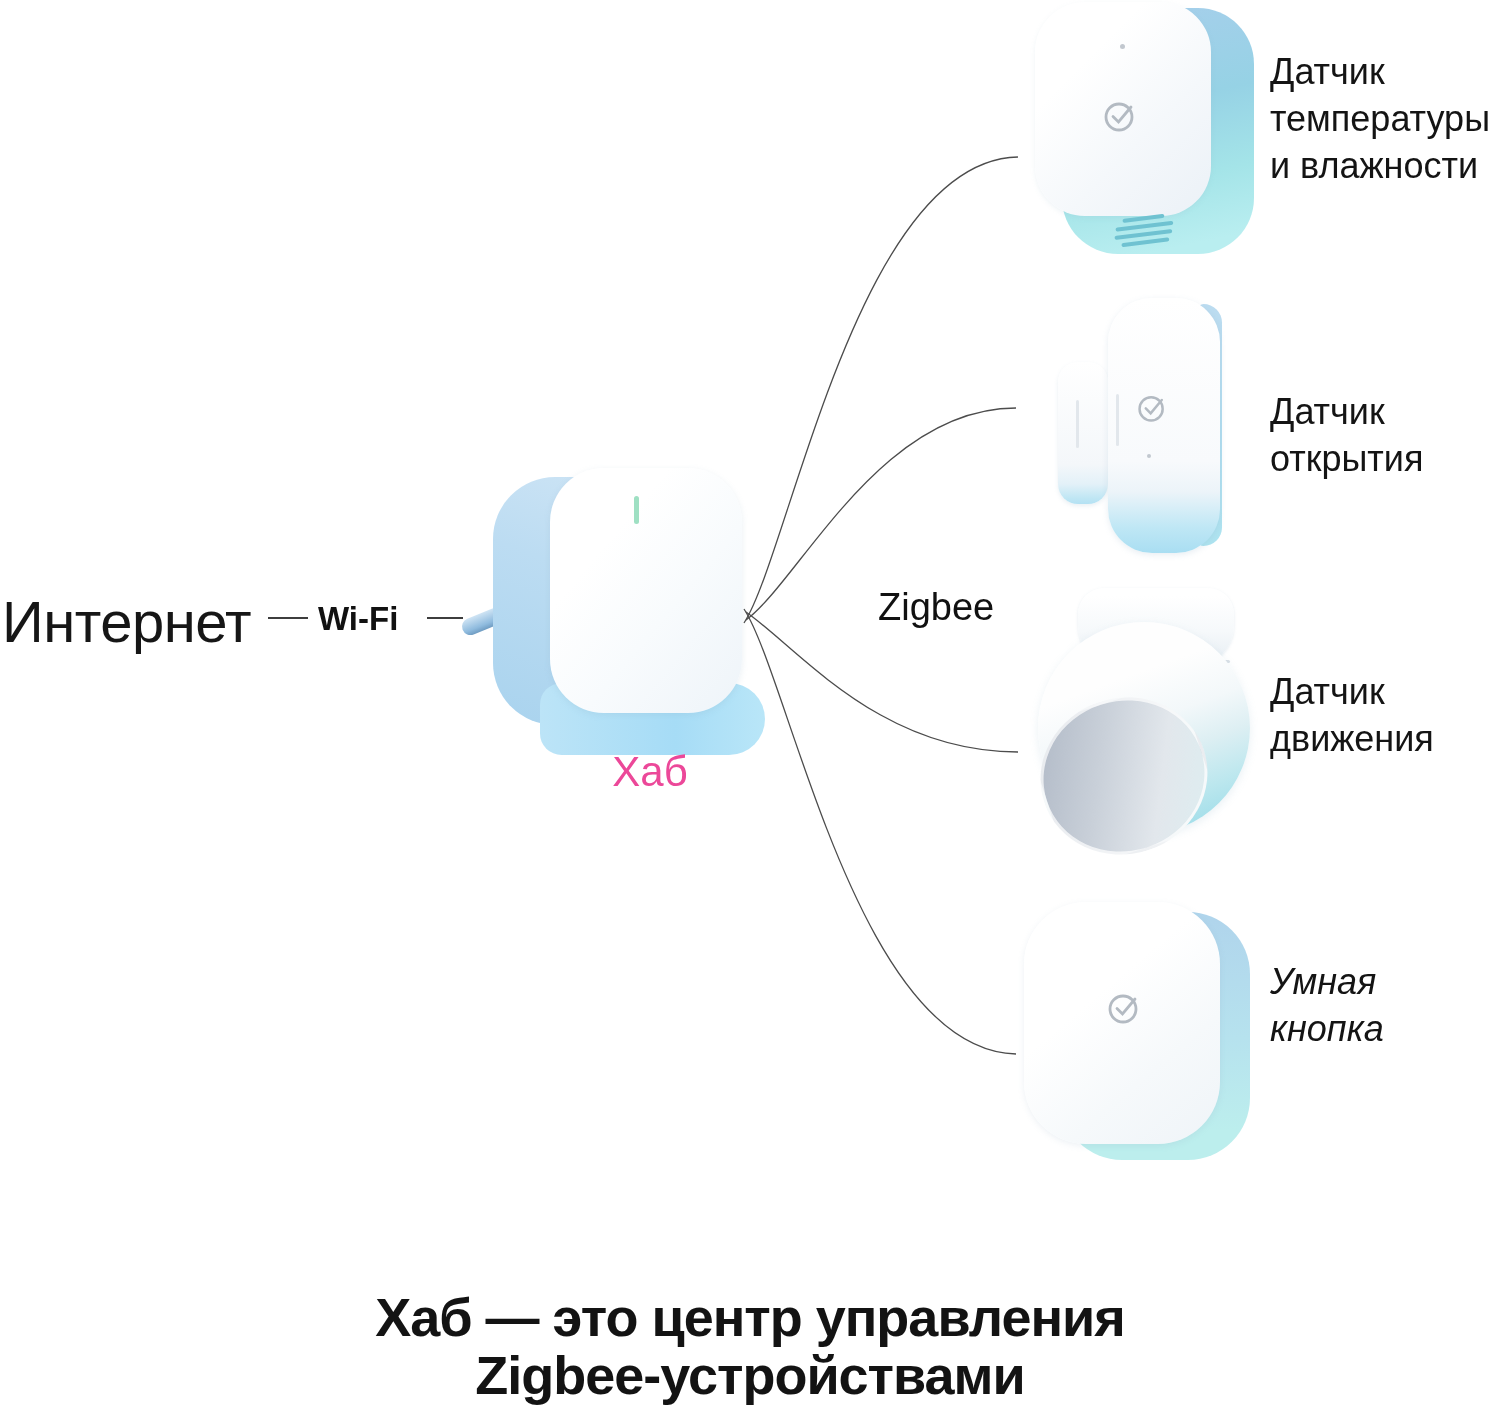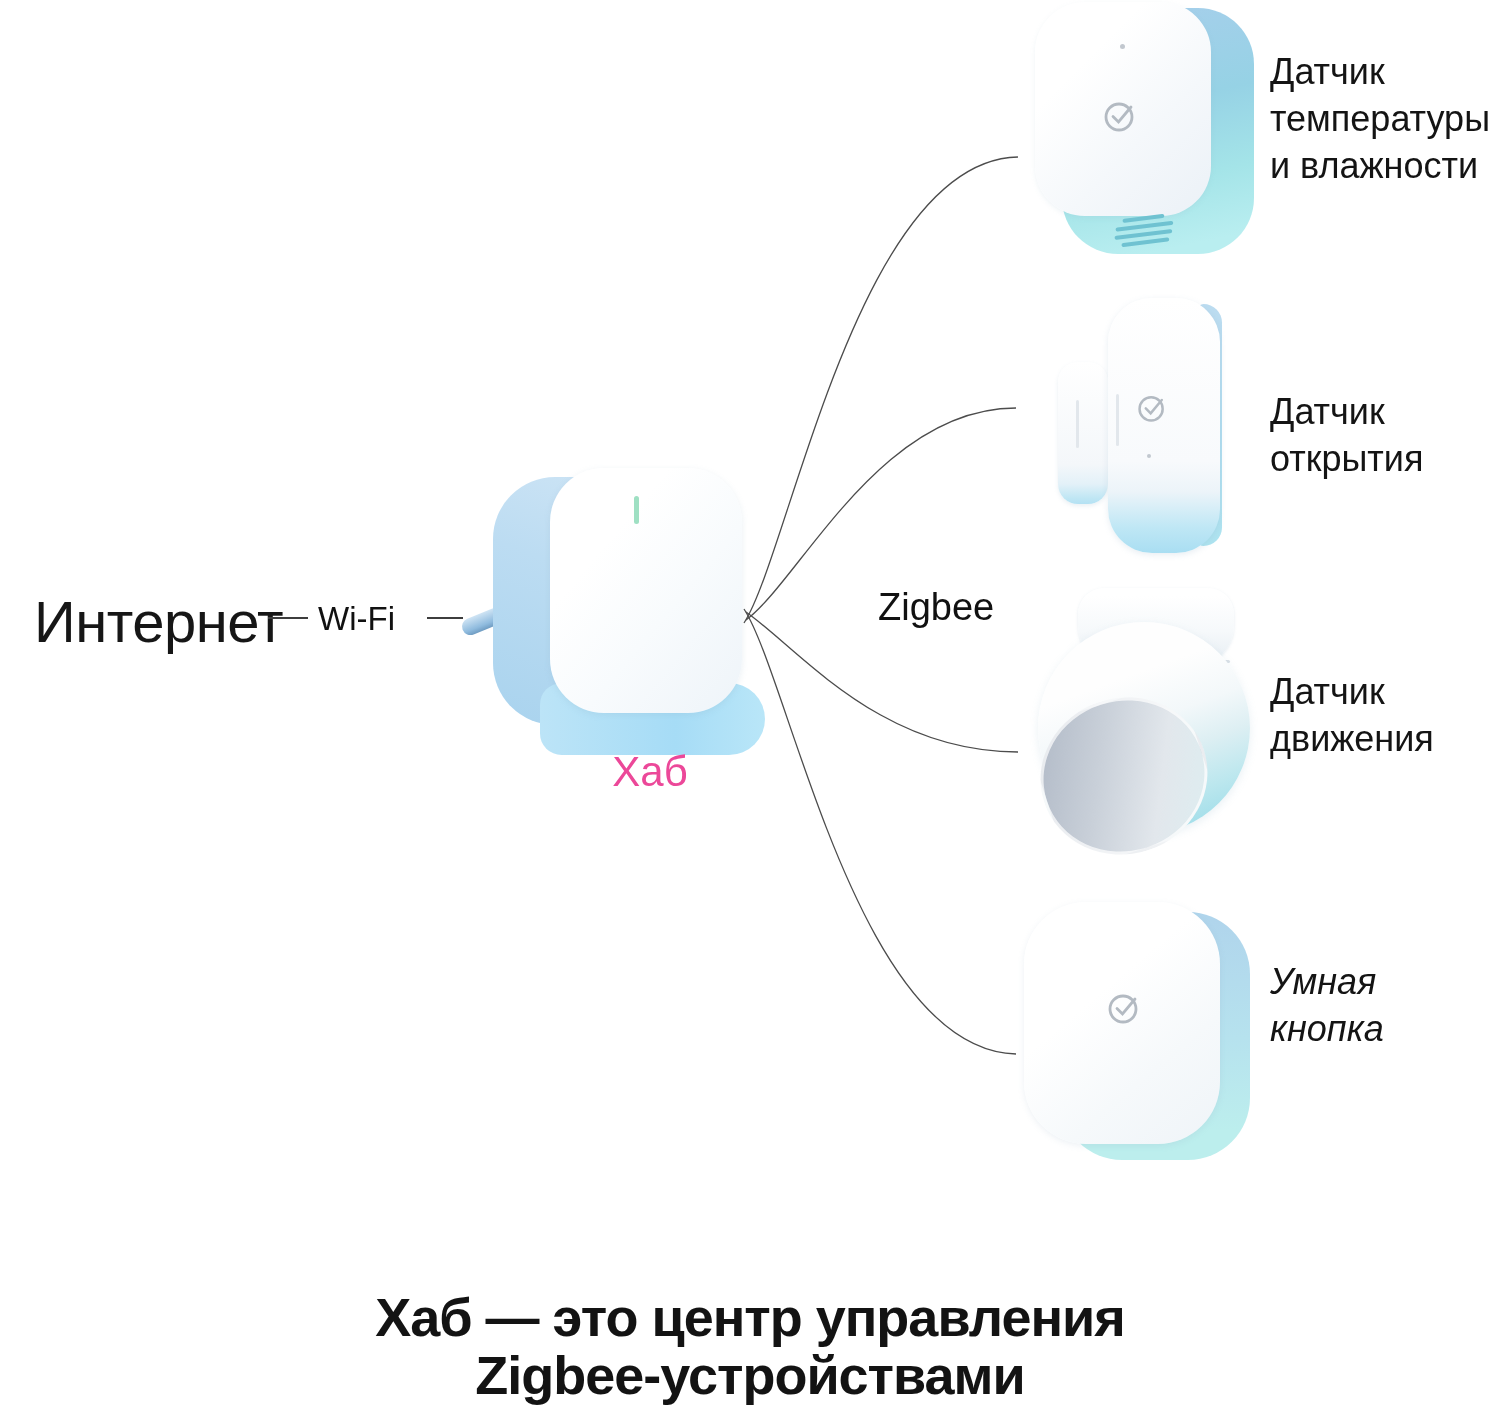--- a/index.html
+++ b/index.html
@@ -4,25 +4,25 @@
 <style>
   html,body{margin:0;padding:0;background:#ffffff;}
   #canvas{
     position:relative;width:1500px;height:1415px;background:#ffffff;overflow:hidden;
     font-family:"Liberation Sans","DejaVu Sans",sans-serif;color:#141414;
   }
   .abs{position:absolute;}
   .prelines{white-space:pre-line;}
 
   
-  .internet-label{left:2px;top:588px;font-size:58px;font-weight:500;letter-spacing:-0.5px;color:#161616;margin-left:32px;}
+  .internet-label{left:2px;top:588px;font-size:58px;font-weight:500;letter-spacing:-0.5px;color:#161616;}
   .dash{height:2px;background:#3d3d3d;top:617px;}
   .dash1{left:268px;width:40px;}
   .dash2{left:427px;width:36px;}
-  .wifi-label{left:318px;top:600px;font-size:33px;font-weight:400;color:#111;}
+  .wifi-label{left:318px;top:600px;font-size:33px;font-weight:700;color:#111;}
 
   
   .hub{left:455px;top:455px;width:340px;height:340px;}
   .hub-back{left:38px;top:22px;width:245px;height:248px;border-radius:62px;
     background:linear-gradient(200deg,#d3e7f6 0%,#bcdcf2 45%,#a9d3ee 100%);}
   .hub-bottom{left:85px;top:228px;width:225px;height:72px;border-radius:36px 60px 60px 36px;
     background:linear-gradient(90deg,#bce4f7 0%,#a6dcf6 60%,#b9e6f8 100%);}
   .hub-front{left:95px;top:13px;width:192px;height:245px;border-radius:54px;
     background:linear-gradient(130deg,#ffffff 30%,#f8fbfd 60%,#eef4f9 100%);
     box-shadow:0 2px 6px rgba(140,170,195,.18);}

